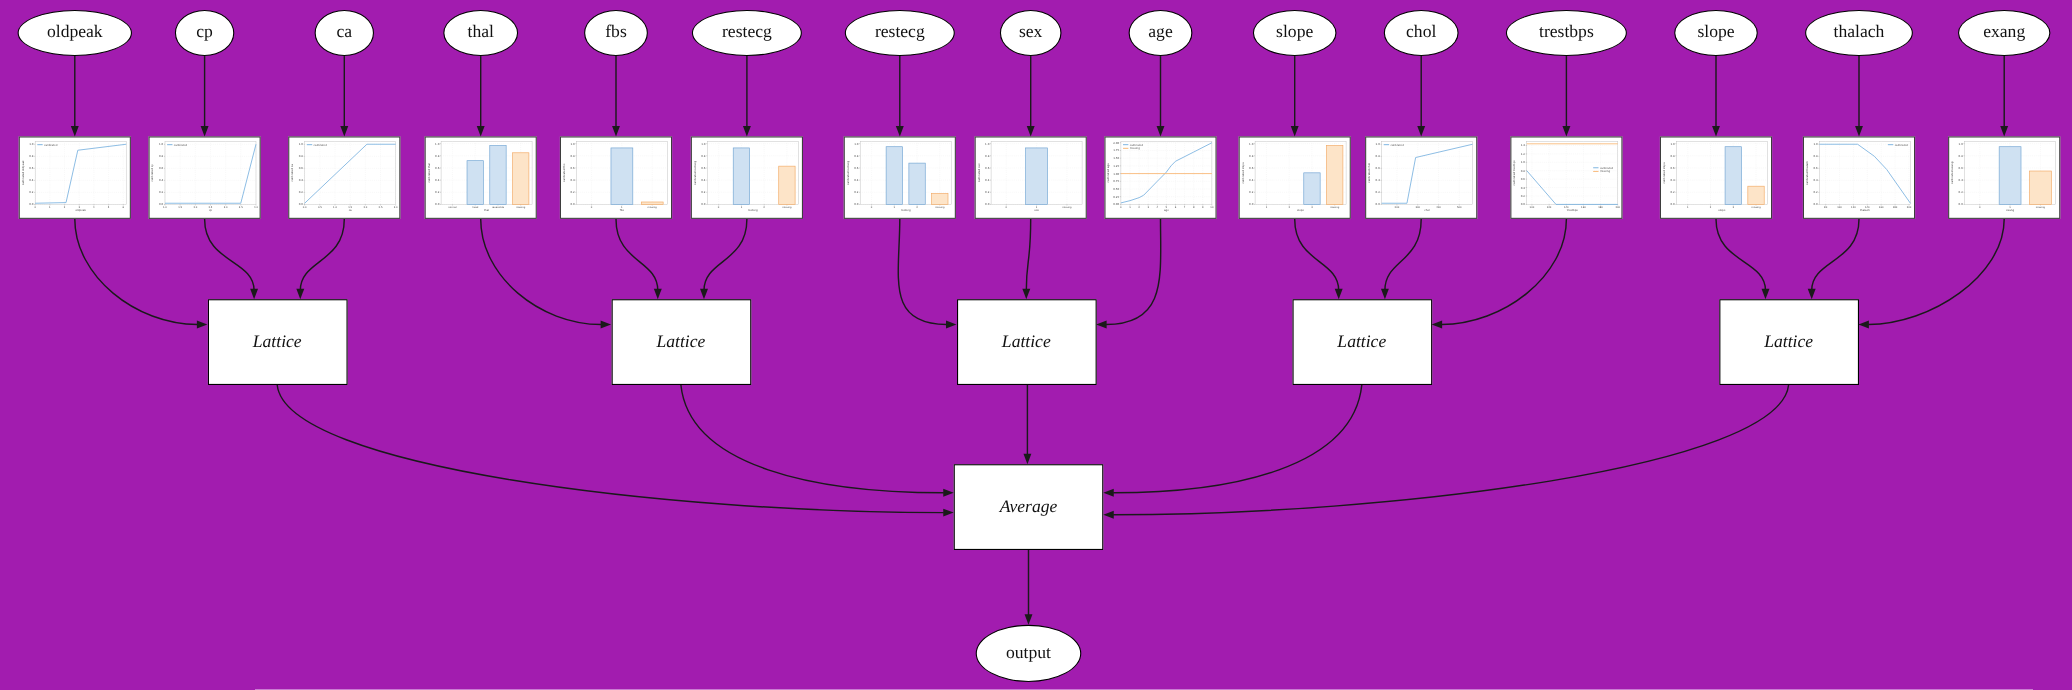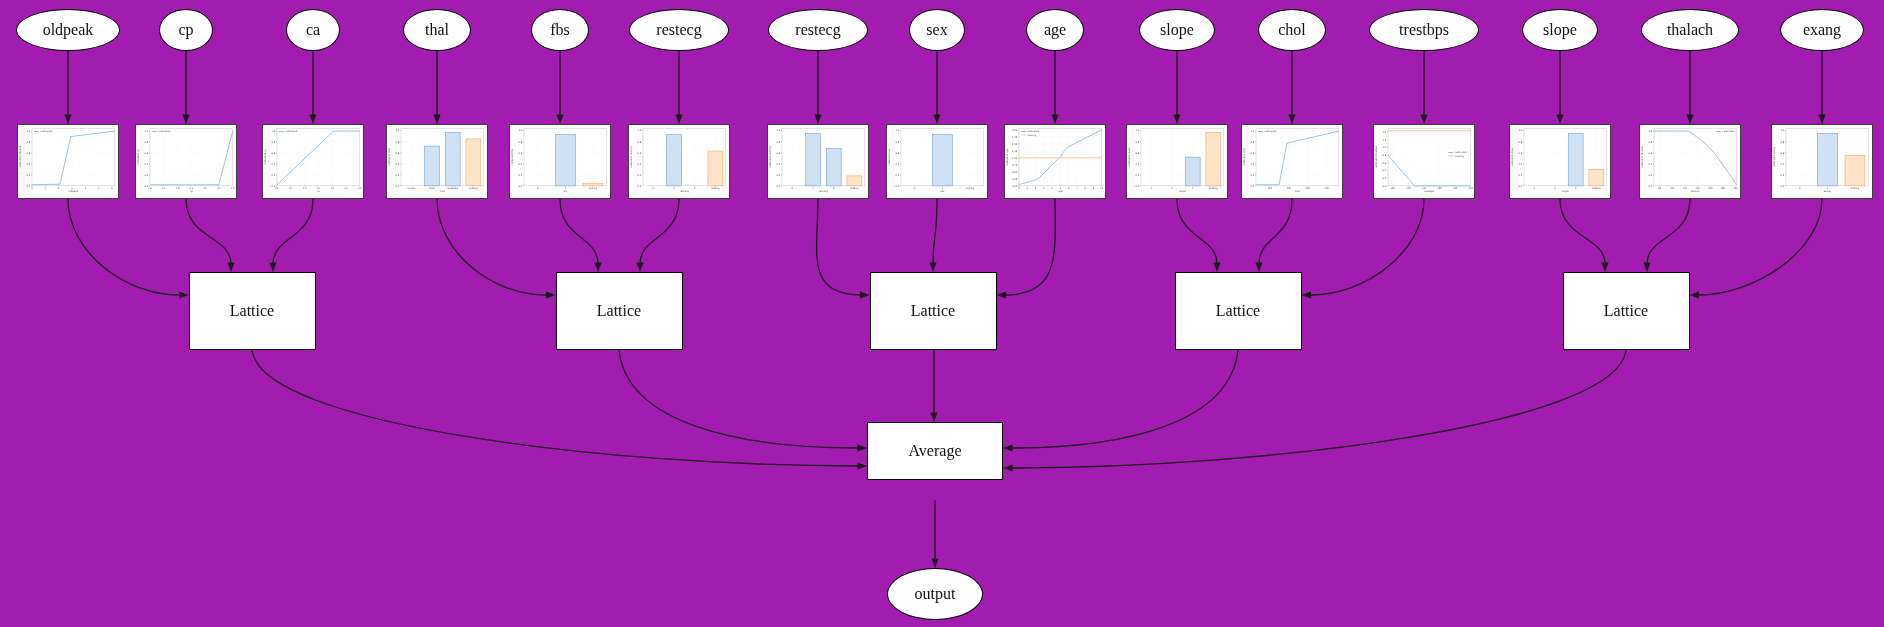--- a/index.html
+++ b/index.html
@@ -1,21 +1,21 @@
 <!DOCTYPE html>
 <html><head>
 <meta charset="utf-8">
 <style>
   html,body{margin:0;padding:0;background:#ffffff;}
   #canvas{position:relative;width:1884px;height:627px;background:#a21caf;overflow:hidden;
           font-family:"Liberation Serif","DejaVu Serif",serif;}
   .node{position:absolute;display:flex;align-items:center;justify-content:center;
         background:#fff;color:#111;font-size:16px;line-height:1;z-index:2;box-sizing:border-box;}
   .ellipse{border:1.5px solid #000;border-radius:50%;}
-  .box{border:1.5px solid #000;}
+  .box{border:1.5px solid #000;font-style:italic;}
   .chart-node{position:absolute;background:#fff;border:1.5px solid #3d3d3d;z-index:2;box-sizing:border-box;}
   .chart-node svg{display:block;width:100%;height:100%;}
   #edges{position:absolute;left:0;top:0;z-index:4;pointer-events:none;}
 </style>
 </head>
 <body>
 
 <div id="canvas">
   <svg id="edges" width="1884" height="627">
       <path d="M 68,51 L 68,116" fill="none" stroke="#1a1a1a" stroke-width="1.3"></path>
@@ -814,19 +814,19 @@
       <div class="node box" style="left: 869.5px; top: 272px; width: 127px; height: 78px;">
         <span>Lattice</span>
       </div>
       <div class="node box" style="left: 1174.5px; top: 272px; width: 127px; height: 78px;">
         <span>Lattice</span>
       </div>
       <div class="node box" style="left: 1562.5px; top: 272px; width: 127px; height: 78px;">
         <span>Lattice</span>
       </div>
     </div>
-  <div class="node box" id="avg-node" style="left:867px;top:422px;width:136px;height:58px;">
+  <div class="node box" id="avg-node" style="left:867px;top:422px;width:136px;height:78px;">
     <span>Average</span>
   </div>
   <div class="node ellipse" id="out-node" style="left:887px;top:568px;width:96px;height:52px;justify-content:center;">
     <span>output</span>
   </div>
 </div>
 
 </body></html>

